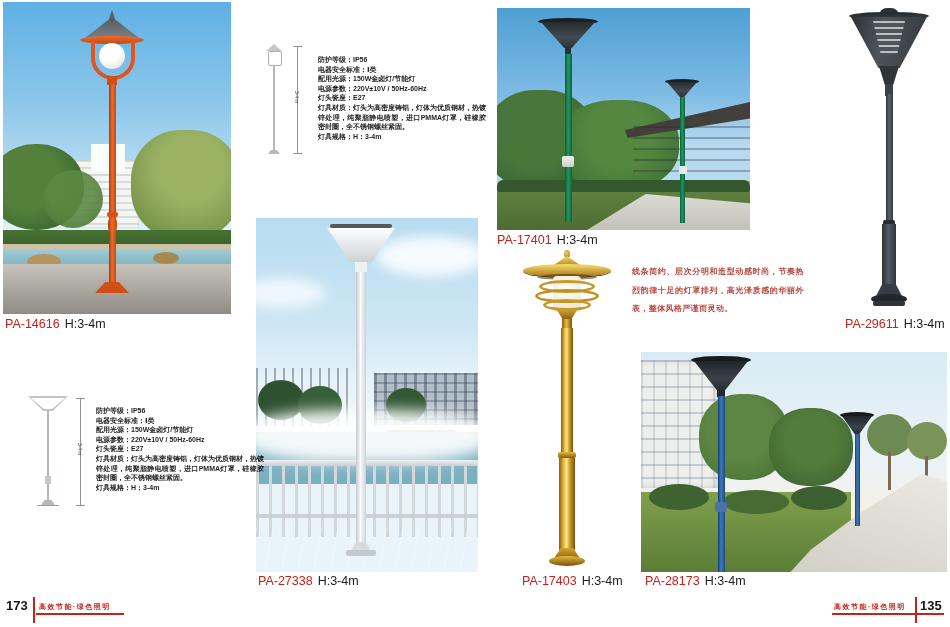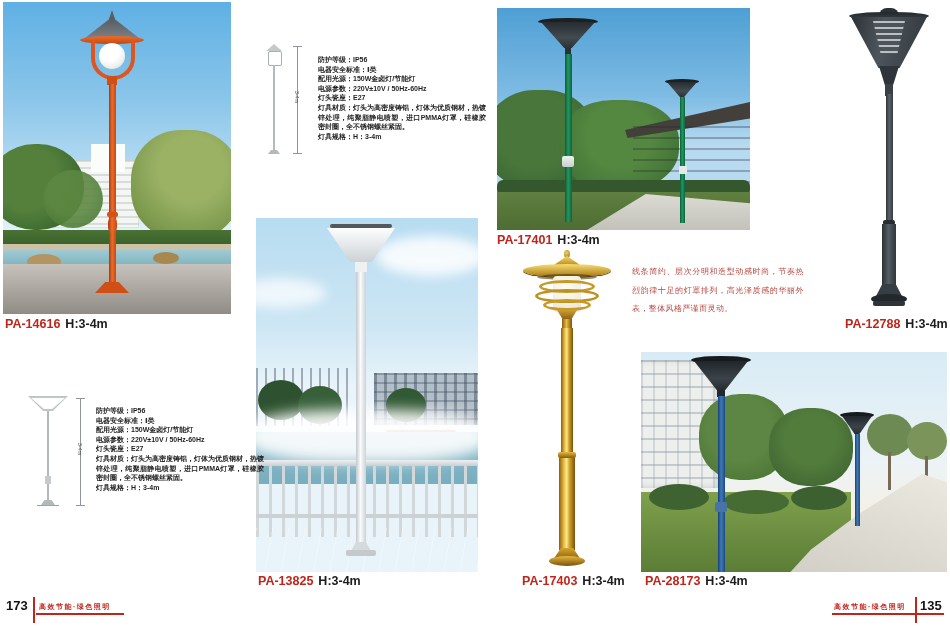--- a/index.html
+++ b/index.html
@@ -1,23 +1,23 @@
 <!DOCTYPE html>
 <html><head>
 <meta charset="utf-8">
 <style>
   html,body{margin:0;padding:0;background:#fff;}
   .page{position:relative;width:950px;height:627px;background:#ffffff;overflow:hidden;
         font-family:"Liberation Sans","DejaVu Sans",sans-serif;}
   .b{position:absolute;}
   .ph{position:absolute;overflow:hidden;}
-  .model-label{position:absolute;font-size:12.5px;font-weight:bold;color:#1c1c1c;white-space:nowrap;}
+  .model-label{position:absolute;font-size:12.5px;font-weight:normal;color:#1c1c1c;white-space:nowrap;}
   .model-label .model{color:#c0251c;margin-right:5px;}
   .spec-block{position:absolute;width:168px;font-size:7px;line-height:9.6px;font-weight:600;color:#1f1f1f;text-align:justify;}
-  .desc-block{position:absolute;width:172px;font-size:8px;line-height:18.5px;font-weight:400;color:#b5473e;text-align:justify;letter-spacing:.4px;}
+  .desc-block{position:absolute;width:172px;font-size:8px;line-height:18.5px;font-weight:700;color:#b5473e;text-align:justify;letter-spacing:.4px;}
   .dim-label{position:absolute;font-size:5.5px;color:#4a4a4a;transform:rotate(90deg);transform-origin:center;white-space:nowrap;}
   .footer-num{position:absolute;font-size:13px;font-weight:bold;color:#141414;}
   .footer-slogan{position:absolute;font-size:7px;font-weight:bold;color:#c0251c;letter-spacing:1.5px;white-space:nowrap;}
   .red-vline{position:absolute;width:1.5px;background:#c0251c;}
   .red-hline{position:absolute;height:1.5px;background:#c0251c;}
 </style>
 </head>
 <body>
 
 <div class="page">
@@ -88,21 +88,21 @@
     <div class="b" style="left:0px;top:310px;width:222px;height:44px;background:linear-gradient(115deg,#b3bcc2,#929ba2 55%,#bcc3c8);background-image:repeating-linear-gradient(100deg,rgba(255,255,255,.3) 0 1px,transparent 1px 16px);"></div>
 
     <div class="b" style="left:74px;top:6px;width:62px;height:4px;border-radius:2px;background:#53585c;"></div>
     <div class="b" style="left:71px;top:10px;width:68px;height:34px;background:linear-gradient(180deg,#fdfdfe,#e2e6e9 55%,#ccd1d5);clip-path:polygon(0 0,100% 0,66% 100%,34% 100%);"></div>
     <div class="b" style="left:99px;top:44px;width:12px;height:10px;background:#eef0f2;"></div>
     <div class="b" style="left:100px;top:54px;width:10px;height:272px;background:linear-gradient(90deg,#c3c8cc,#fafbfc 45%,#cdd2d6);"></div>
     <div class="b" style="left:95px;top:324px;width:20px;height:9px;background:#d6dadd;clip-path:polygon(25% 0,75% 0,100% 100%,0 100%);"></div>
     <div class="b" style="left:90px;top:332px;width:30px;height:6px;border-radius:2px;background:#c4c9cd;"></div>
   </div>
   <div class="model-label" style="left:258px;top:574px;">
-    <span class="model">PA-13825</span><span>H:3-4m</span>
+    <span class="model">PA-27338</span><span>H:3-4m</span>
   </div>
 
   <div class="b" style="left:20px;top:388px;width:74px;height:134px;">
     <div class="b" style="left:8px;top:8px;width:40px;height:15px;background:#c0c5c8;clip-path:polygon(0 0,100% 0,62% 100%,38% 100%);"></div>
     <div class="b" style="left:11px;top:10px;width:34px;height:11px;background:#ffffff;clip-path:polygon(0 0,100% 0,62% 100%,38% 100%);"></div>
     <div class="b" style="left:27px;top:23px;width:2px;height:90px;background:#b4b9bc;"></div>
     <div class="b" style="left:25px;top:88px;width:6px;height:8px;background:#c5c9cb;"></div>
     <div class="b" style="left:21px;top:112px;width:14px;height:5px;background:#b4b9bc;clip-path:polygon(25% 0,75% 0,100% 100%,0 100%);"></div>
     <div class="b" style="left:17px;top:117px;width:22px;height:1px;background:#9fa4a7;"></div>
     <div class="b" style="left:60px;top:10px;width:1px;height:108px;background:#8f9598;"></div>
@@ -153,21 +153,21 @@
     <div class="b" style="left:44px;top:60px;width:24px;height:20px;background:#2e3439;clip-path:polygon(8% 0,92% 0,66% 100%,34% 100%);"></div>
     <div class="b" style="left:52px;top:78px;width:8px;height:12px;background:#3a4147;"></div>
     <div class="b" style="left:52.5px;top:88px;width:7px;height:130px;background:linear-gradient(90deg,#2e343a,#5a626a 45%,#343b42);"></div>
     <div class="b" style="left:50px;top:214px;width:12px;height:5px;background:#272c31;border-radius:2px;"></div>
     <div class="b" style="left:49px;top:218px;width:14px;height:62px;background:linear-gradient(90deg,#2a3036,#555d65 45%,#30373d);"></div>
     <div class="b" style="left:42px;top:278px;width:28px;height:14px;background:#363d44;clip-path:polygon(26% 0,74% 0,100% 100%,0 100%);"></div>
     <div class="b" style="left:38px;top:288px;width:36px;height:10px;border-radius:50%;background:#23282d;"></div>
     <div class="b" style="left:40px;top:295px;width:32px;height:5px;border-radius:2px;background:#2e343a;"></div>
   </div>
   <div class="model-label" style="left:845px;top:317px;">
-    <span class="model">PA-12788</span><span>H:3-4m</span>
+    <span class="model">PA-29611</span><span>H:3-4m</span>
   </div>
 
   <div class="desc-block" style="left:632px;top:263px;">线条简约、层次分明和造型动感时尚，节奏热烈韵律十足的灯罩排列，高光泽质感的华丽外表，整体风格严谨而灵动。</div>
 
   <div class="b" style="left:513px;top:248px;width:108px;height:322px;">
     <div class="b" style="left:51px;top:2px;width:6px;height:8px;border-radius:50%;background:radial-gradient(circle at 40% 35%,#f0cf5e,#9a6d12);"></div>
     <div class="b" style="left:38px;top:8px;width:32px;height:11px;background:linear-gradient(180deg,#f4d964,#b07c16);clip-path:polygon(50% 0,100% 100%,0 100%);"></div>
     <div class="b" style="left:10px;top:16px;width:88px;height:13px;border-radius:50%;background:linear-gradient(180deg,#f7dd72,#a87714);box-shadow:0 1px 0 #6e4a0c;"></div>
     <div class="b" style="left:24px;top:26px;width:60px;height:6px;border-radius:50%;background:rgba(62,45,8,.55);"></div>
     <div class="b" style="left:40px;top:28px;width:28px;height:36px;background:radial-gradient(circle at 45% 35%,#fffef6,#e7e3d3);border-radius:4px;"></div>

